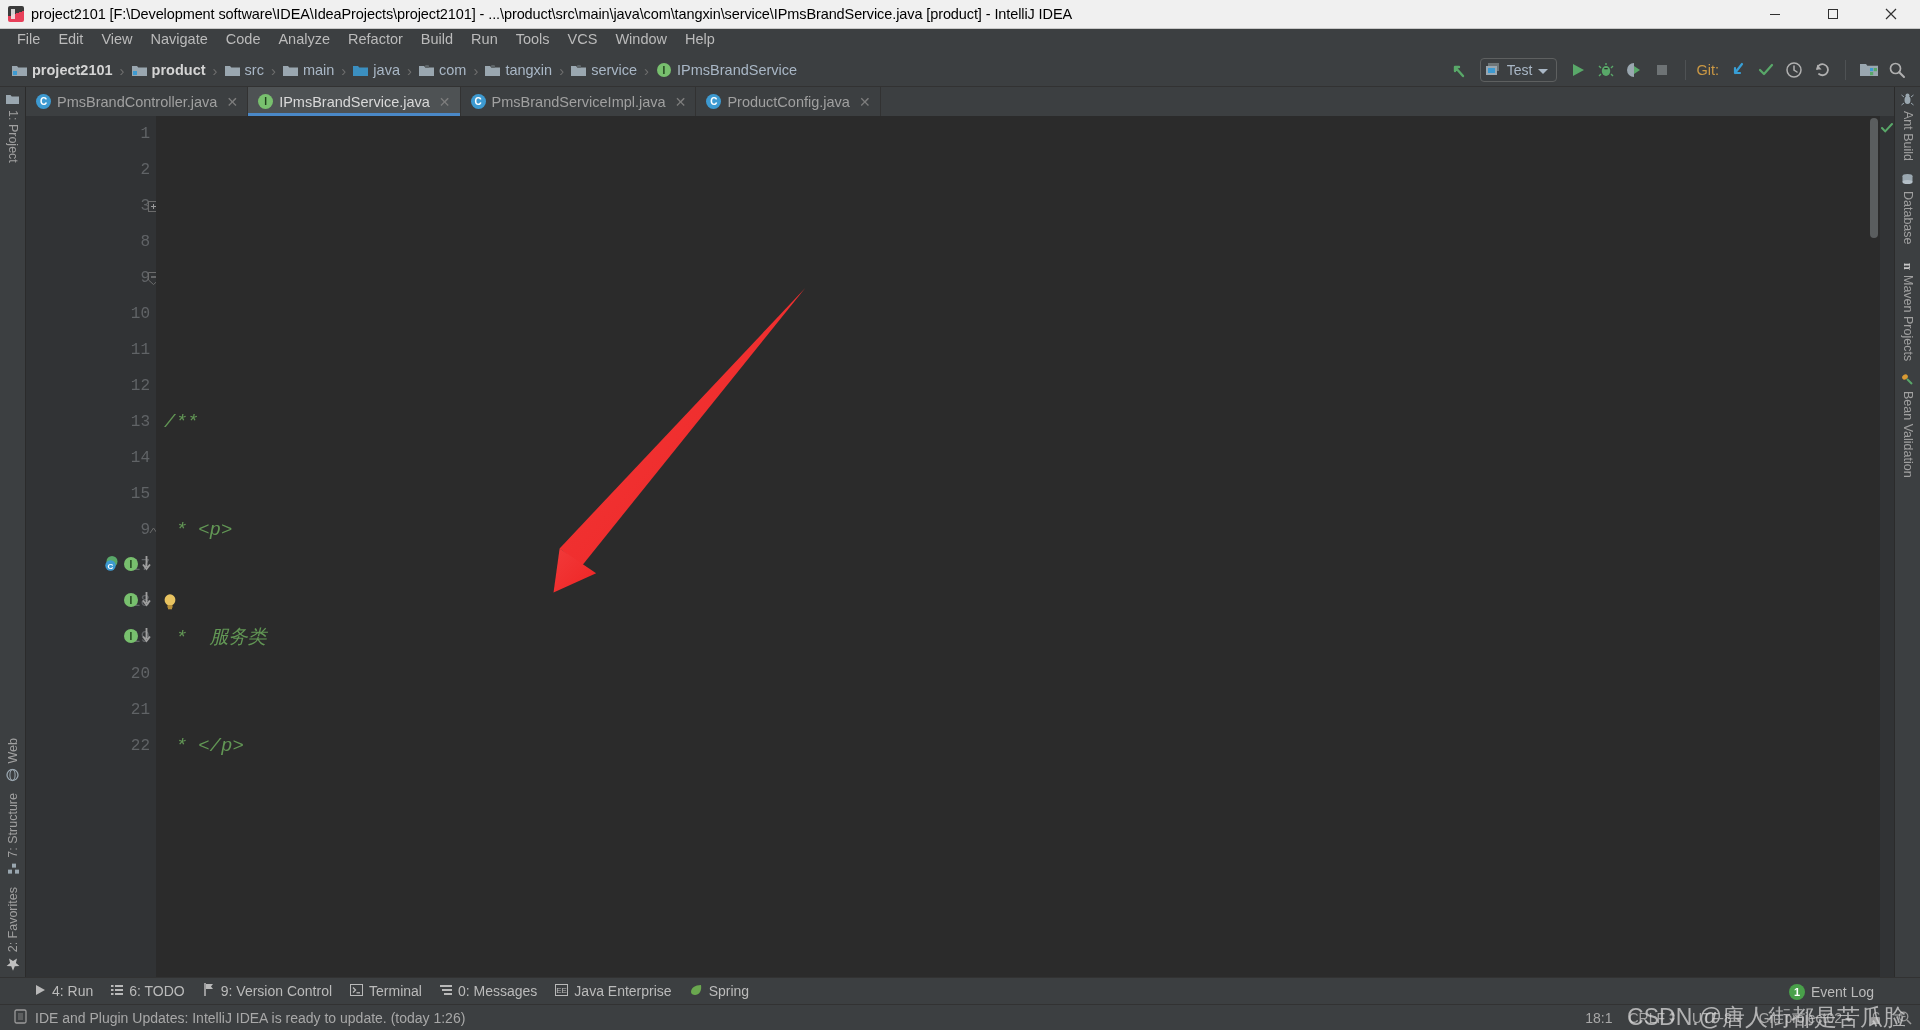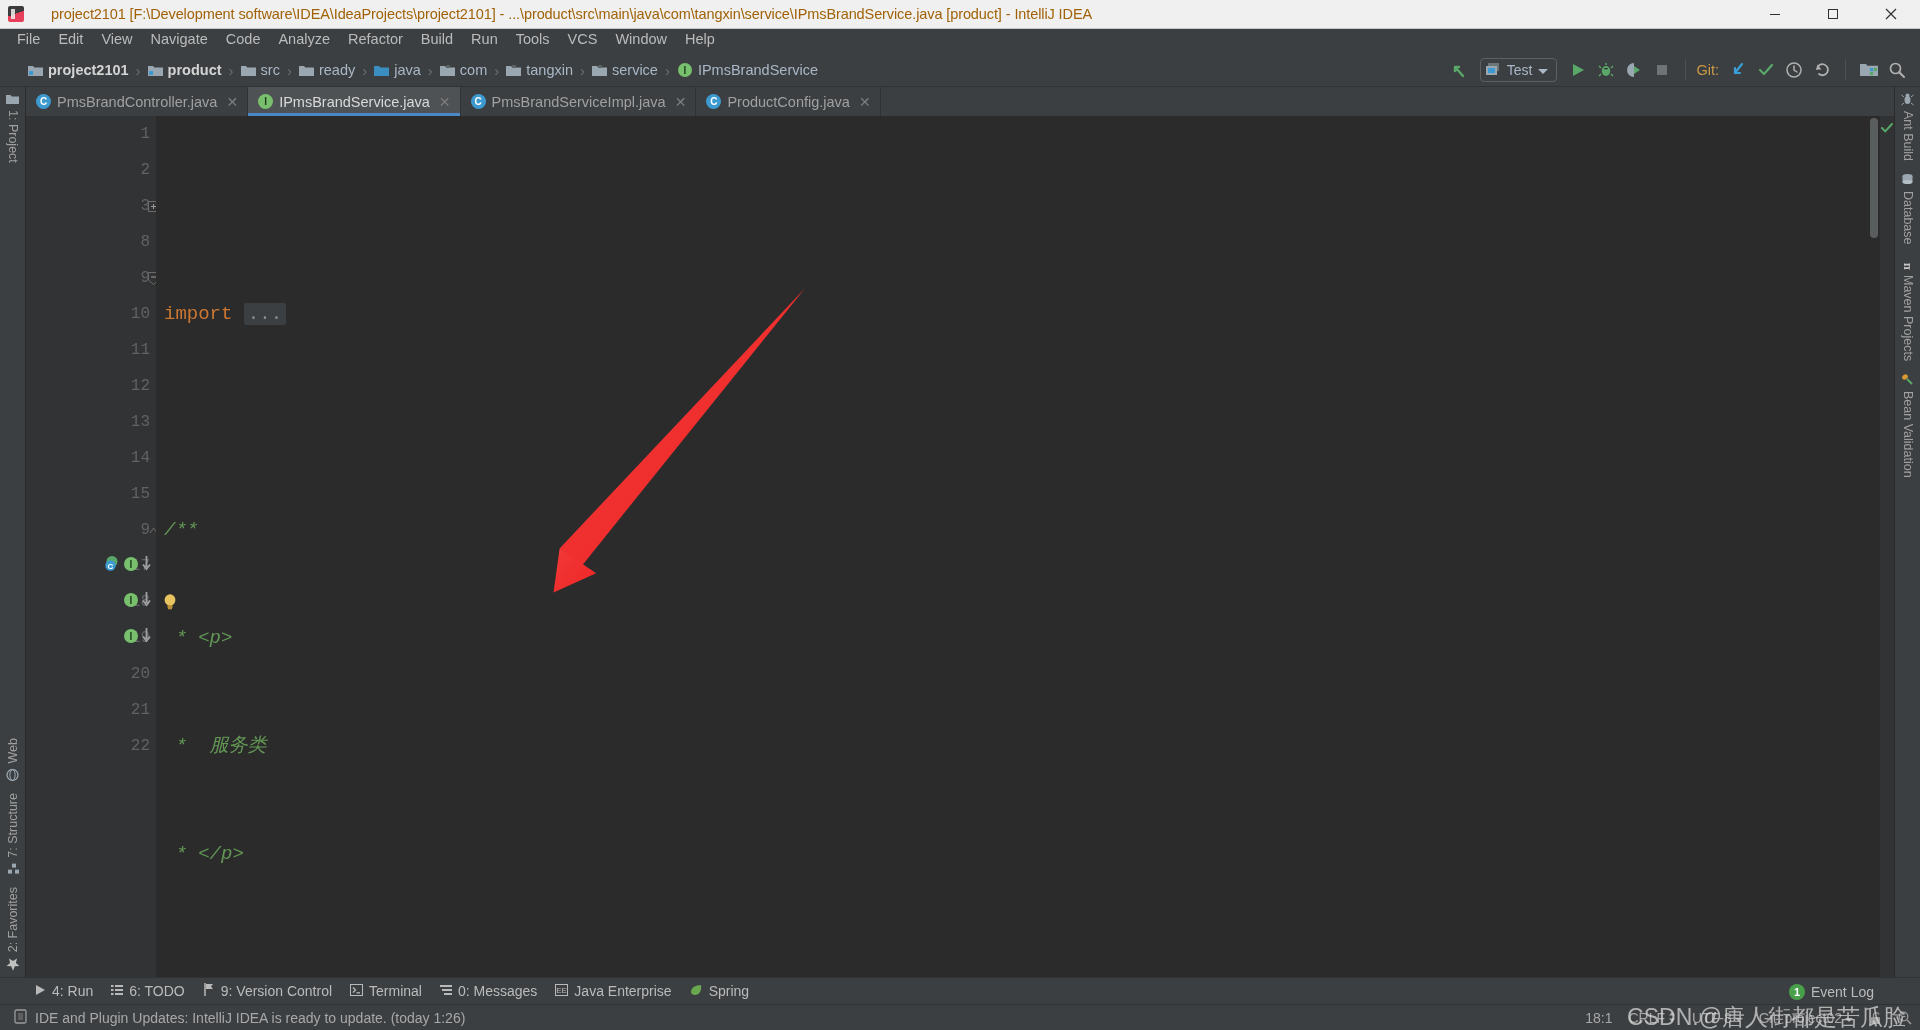--- a/index.html
+++ b/index.html
@@ -7,24 +7,23 @@
     width: 1920px; height: 1030px;
     overflow: hidden;
     background: #3c3f41;
     font-family: "Liberation Sans", sans-serif;
     -webkit-font-smoothing: antialiased;
   }
   .app { position: relative; width: 1920px; height: 1030px; display: flex; flex-direction: column; }
 
   
   .titlebar {
-    height: 29px; background: #f0f0f0; color: #a16207;
+    height: 29px; background: #f0f0f0; color: #000000;
     display: flex; align-items: center; flex: 0 0 29px;
     border-bottom: 1px solid #c8c8c8;
-    gap: 20px;
   }
   .titlebar .tb-icon {
     width: 16px; height: 16px; margin: 0 7px 0 8px; flex: 0 0 16px;
     background: linear-gradient(160deg,#3b3b3b 0%,#3b3b3b 48%, #e8405a 48%, #e8405a 100%);
     border-radius: 2px; position: relative;
   }
   .titlebar .tb-icon:after{
     content:""; position:absolute; left:3px; top:3px; width:4px; height:10px;
     background:#f0f0f0; opacity:.85;
   }
@@ -41,21 +40,21 @@
     height: 25px; flex: 0 0 25px; background: #3c3f41; display: flex; align-items: flex-start;
     padding-left: 8px;
   }
   .menu-item {
     color: #bbbbbb; font-size: 14.5px; padding: 2px 9px; white-space: nowrap;
   }
 
   
   .toolbar {
     height: 33px; flex: 0 0 33px; background: #3c3f41; display: flex; align-items: center;
-    padding-left: 28px; border-bottom: 1px solid #323232;
+    padding-left: 12px; border-bottom: 1px solid #323232;
   }
   .crumbs { display: flex; align-items: center; }
   .crumb { display: flex; align-items: center; color: #a9b7c6; font-size: 14.5px; white-space: nowrap; }
   .crumb .ic { margin-right: 5px; display: flex; }
   .crumb .lbl { }
   .crumb.bold .lbl { font-weight: bold; color: #d4d4d4; }
   .crumb-sep { color: #6e6e6e; margin: 0 7px; font-size: 15px; }
 
   .tb-right { margin-left: auto; display: flex; align-items: center; padding-right: 10px; gap: 2px; text-align: right; }
   .tb-sep { width:1px; height:20px; background:#4f5254; margin:0 8px; }
@@ -254,21 +253,21 @@
         <span class="lbl">src</span>
       </div>
       <span class="crumb-sep">›</span>
 
       <div class="crumb">
         <span class="ic">
           <svg width="15" height="13" viewBox="0 0 15 13">
               <path d="M0 2h5l1.3 1.6H15V12H0z" fill="#9aa7b0"></path>
             </svg>
         </span>
-        <span class="lbl">ready</span>
+        <span class="lbl">main</span>
       </div>
       <span class="crumb-sep">›</span>
 
       <div class="crumb">
         <span class="ic">
           <svg width="15" height="13" viewBox="0 0 15 13">
               <path d="M0 2h5l1.3 1.6H15V12H0z" fill="#3b8fc0"></path>
             </svg>
         </span>
         <span class="lbl">java</span>
@@ -597,21 +596,20 @@
           <div class="gline">
               <span class="gnum">21</span>
             </div>
           <div class="gline">
               <span class="gnum">22</span>
             </div>
         </div>
 
         <div class="code">
           <div class="cline">&nbsp;</div>
-          <div class="cline"><span class="kw">import </span><span class="fold-ph">...</span></div>
           <div class="cline">&nbsp;</div>
           <div class="cline"><span class="cm">/**</span></div>
           <div class="cline"><span class="cm"> * &lt;p&gt;</span></div>
           <div class="cline"><span class="cm"> *  服务类</span></div>
           <div class="cline"><span class="cm"> * &lt;/p&gt;</span></div>
           
           
           
           
           

